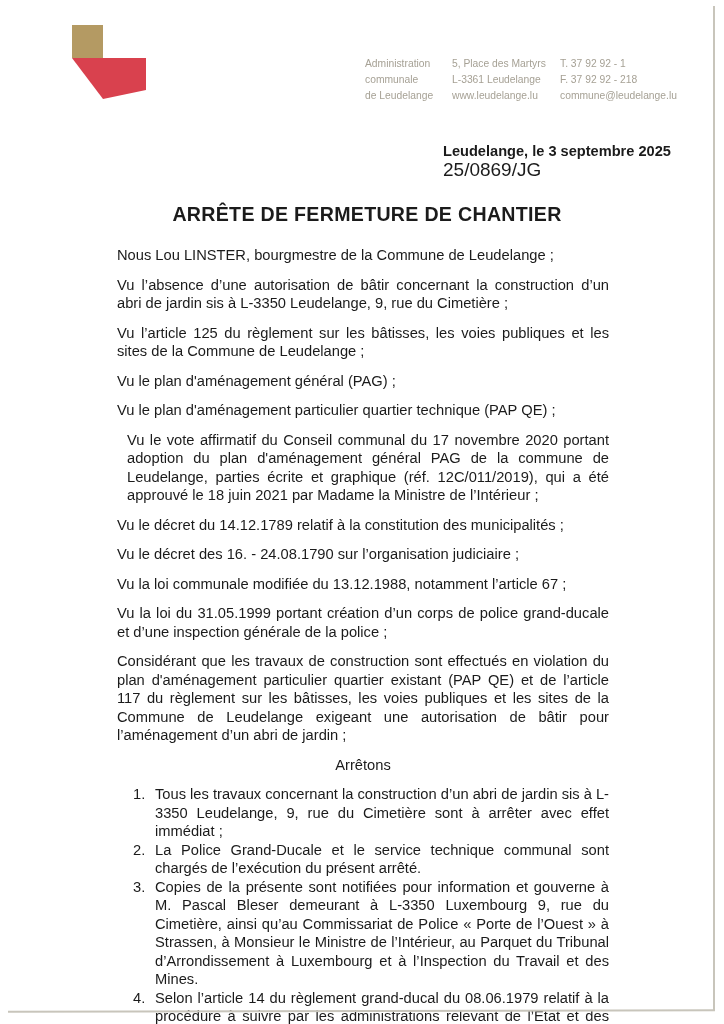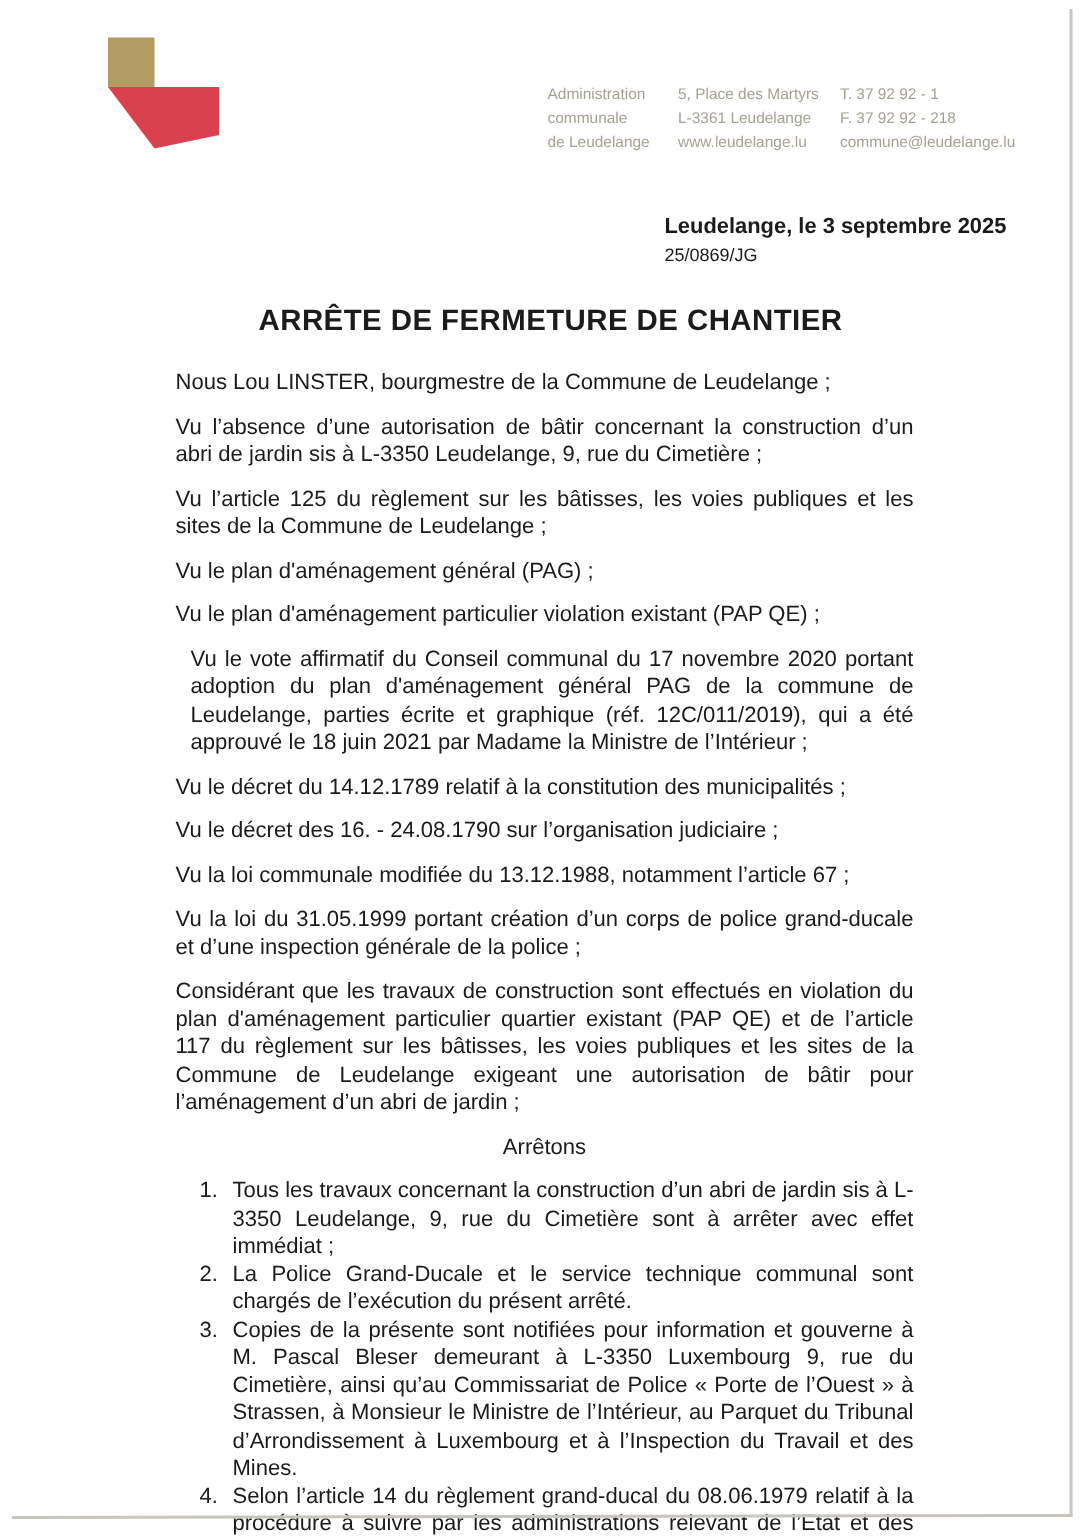--- a/index.html
+++ b/index.html
@@ -26,21 +26,21 @@
 
   .contact{position:absolute;top:56px;font-size:10.3px;line-height:16px;
     color:var(--contact-gray,#a6a195);}
   .contact.c1{left:365px;width:85px;}
   .contact.c2{left:452px;width:108px;}
   .contact.c3{left:560px;width:160px;}
 
   
   .dateblock{position:absolute;left:443px;top:142px;line-height:18px;}
   .dateblock .place{font-size:14.6px;font-weight:bold;}
-  .dateblock .ref{font-size:12px;margin-top:1px;}
+  .dateblock .ref{font-size:19px;margin-top:1px;}
 
   
   .doc-title{
     position:absolute;left:117px;top:203px;width:500px;
     text-align:center;font-size:19.6px;font-weight:700;letter-spacing:0.3px;
   }
 
   
   .content{
     position:absolute;left:117px;top:246px;width:492px;
@@ -98,21 +98,21 @@
     <div class="ref">25/0869/JG</div>
   </div>
 
   <div class="doc-title">ARRÊTE DE FERMETURE DE CHANTIER</div>
 
   <div class="content">
     <p>Nous Lou LINSTER, bourgmestre de la Commune de Leudelange ;</p>
     <p>Vu l’absence d’une autorisation de bâtir concernant la construction d’un abri de jardin sis à L-3350 Leudelange, 9, rue du Cimetière ;</p>
     <p>Vu l’article 125 du règlement sur les bâtisses, les voies publiques et les sites de la Commune de Leudelange ;</p>
     <p>Vu le plan d'aménagement général (PAG) ;</p>
-    <p>Vu le plan d'aménagement particulier violation existant (PAP QE) ;</p>
+    <p>Vu le plan d'aménagement particulier quartier technique (PAP QE) ;</p>
     <p class="indent">Vu le vote affirmatif du Conseil communal du 17 novembre 2020 portant adoption du plan d'aménagement général PAG de la commune de Leudelange, parties écrite et graphique (réf. 12C/011/2019), qui a été approuvé le 18 juin 2021 par Madame la Ministre de l’Intérieur ;</p>
     <p>Vu le décret du 14.12.1789 relatif à la constitution des municipalités ;</p>
     <p>Vu le décret des 16. - 24.08.1790 sur l’organisation judiciaire ;</p>
     <p>Vu la loi communale modifiée du 13.12.1988, notamment l’article 67 ;</p>
     <p>Vu la loi du 31.05.1999 portant création d’un corps de police grand-ducale et d’une inspection générale de la police ;</p>
     <p>Considérant que les travaux de construction sont effectués en violation du plan d'aménagement particulier quartier existant (PAP QE) et de l’article 117 du règlement sur les bâtisses, les voies publiques et les sites de la Commune de Leudelange exigeant une autorisation de bâtir pour l’aménagement d’un abri de jardin ;</p>
 
     <div class="decree-heading">Arrêtons</div>
 
     <div class="decree-list">

